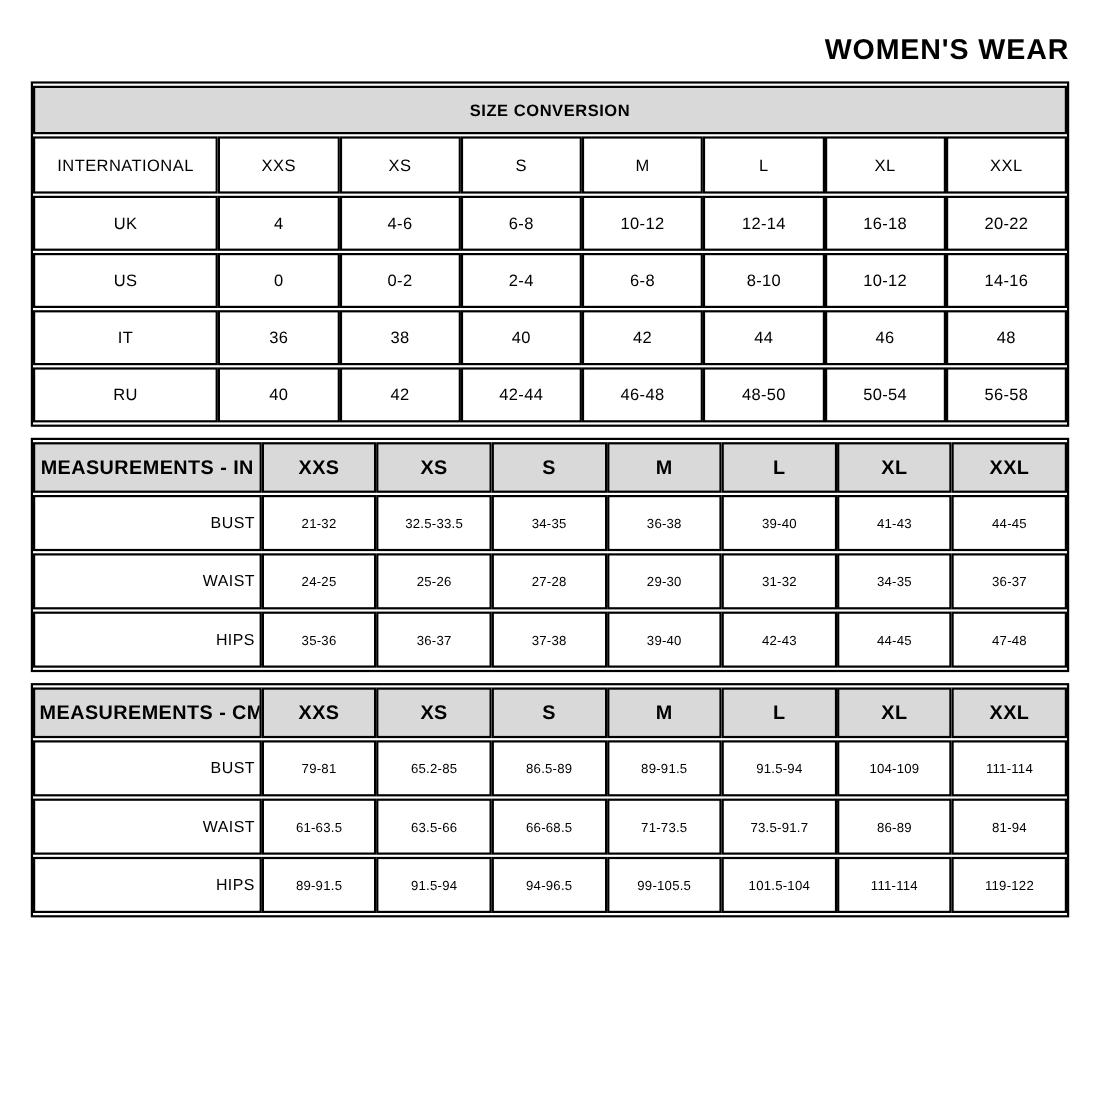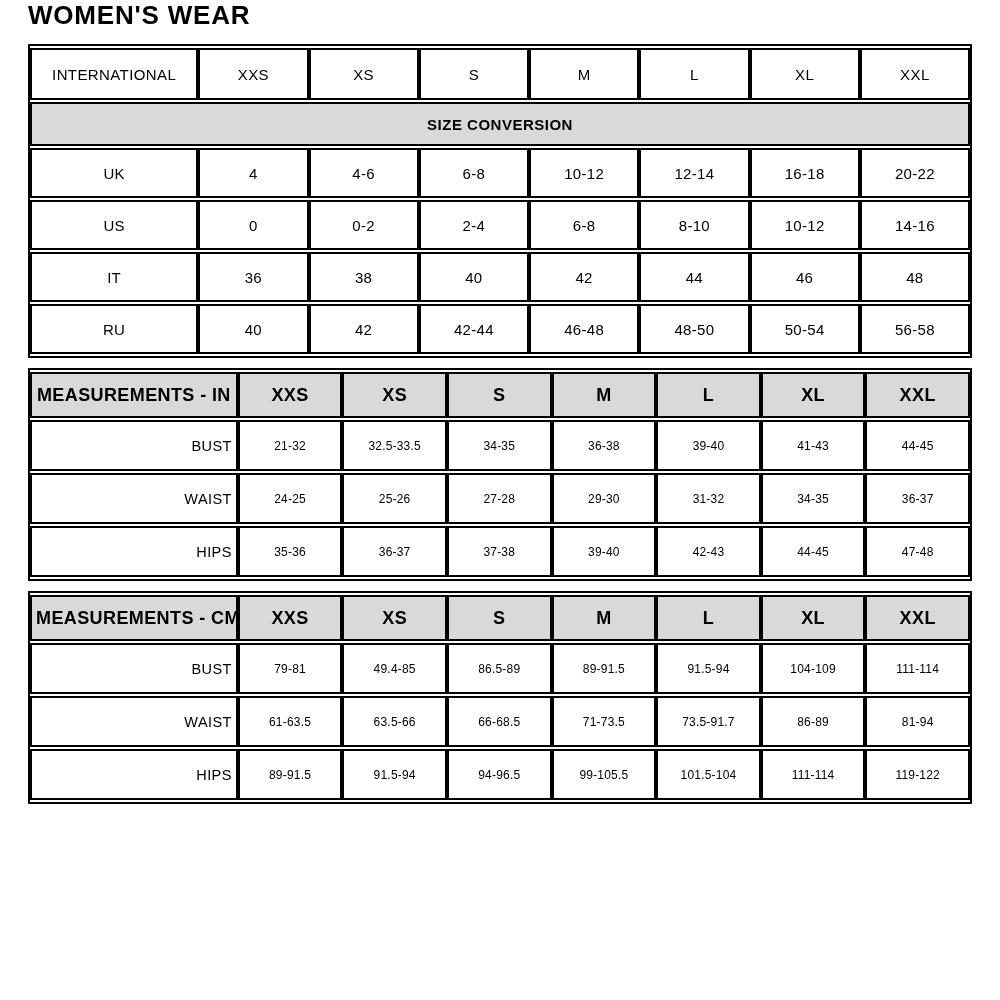--- a/index.html
+++ b/index.html
@@ -12,22 +12,22 @@
   html,body{margin:0;padding:0;}
   body{
     width:1000px;height:1000px;
     background:var(--bg);
     color:var(--text);
     font-family:"Liberation Sans",sans-serif;
   }
   .sheet{width:1000px;height:1000px;padding:0 28px;overflow:hidden;}
   .title{
     margin:0;
-    padding:0 0 13px;
-    text-align:left;
+    padding:30px 0 13px;
+    text-align:right;
     font-size:26px;
     font-weight:700;
     letter-spacing:.8px;
     color:var(--text);
   }
   table.tbl{
     width:944px;
     margin:0 auto 10px;
     table-layout:fixed;
     border-collapse:separate;
@@ -92,33 +92,33 @@
 <div class="sheet">
   <h1 class="title">WOMEN'S WEAR</h1>
 
   <table class="tbl t1">
     <colgroup>
         <col class="c0">
         <col span="7">
       </colgroup>
     <tbody>
         <tr>
+          <td class="banner-cell" colspan="8">SIZE CONVERSION</td>
+        </tr>
+        <tr>
           <td class="head-cell">INTERNATIONAL</td>
           <td class="head-cell">XXS</td>
           <td class="head-cell">XS</td>
           <td class="head-cell">S</td>
           <td class="head-cell">M</td>
           <td class="head-cell">L</td>
           <td class="head-cell">XL</td>
           <td class="head-cell">XXL</td>
         </tr>
         <tr>
-          <td class="banner-cell" colspan="8">SIZE CONVERSION</td>
-        </tr>
-        <tr>
           <td class="row-label">UK</td>
           <td class="data-cell">4</td>
           <td class="data-cell">4-6</td>
           <td class="data-cell">6-8</td>
           <td class="data-cell">10-12</td>
           <td class="data-cell">12-14</td>
           <td class="data-cell">16-18</td>
           <td class="data-cell">20-22</td>
         </tr>
         <tr>
@@ -215,21 +215,21 @@
           <td class="head-cell">XS</td>
           <td class="head-cell">S</td>
           <td class="head-cell">M</td>
           <td class="head-cell">L</td>
           <td class="head-cell">XL</td>
           <td class="head-cell">XXL</td>
         </tr>
         <tr>
           <td class="row-label">BUST</td>
           <td class="data-cell">79-81</td>
-          <td class="data-cell">49.4-85</td>
+          <td class="data-cell">65.2-85</td>
           <td class="data-cell">86.5-89</td>
           <td class="data-cell">89-91.5</td>
           <td class="data-cell">91.5-94</td>
           <td class="data-cell">104-109</td>
           <td class="data-cell">111-114</td>
         </tr>
         <tr>
           <td class="row-label">WAIST</td>
           <td class="data-cell">61-63.5</td>
           <td class="data-cell">63.5-66</td>

